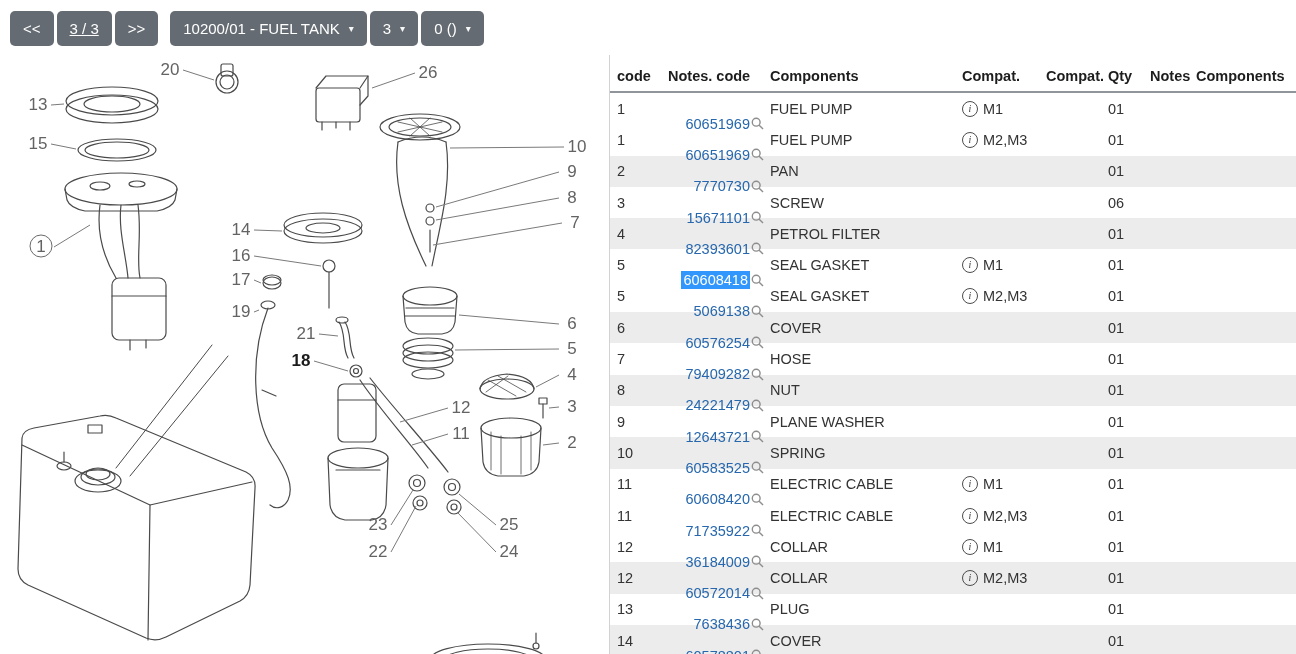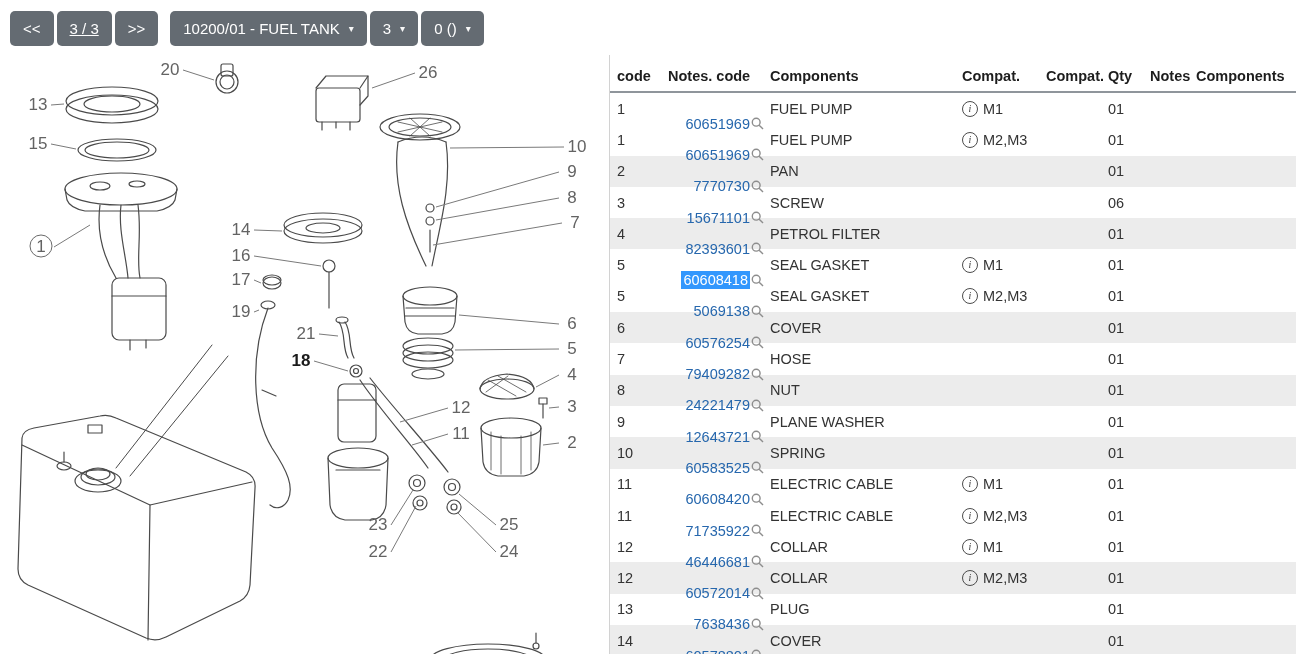--- a/index.html
+++ b/index.html
@@ -513,21 +513,21 @@
             <span>M2,M3</span>
           </div>
           <div class="cell c-modif"></div>
           <div class="cell c-qty">01</div>
           <div class="cell c-notes"></div>
           <div class="cell c-comp"></div>
         </div>
         <div class="trow">
           <div class="cell c-code">12</div>
           <div class="cell c-prod">
-            <span class="prodlink">46446681</span>
+            <span class="prodlink">36184009</span>
             <span class="mag">
               <svg width="13" height="13" viewBox="0 0 13 13">
                 <circle cx="5.2" cy="5.2" r="3.9" fill="none" stroke="#8d8d8d" stroke-width="1.4"></circle>
                 <line x1="8.2" y1="8.2" x2="12" y2="12" stroke="#8d8d8d" stroke-width="1.4"></line>
               </svg>
             </span>
           </div>
           <div class="cell c-desc">COLLAR</div>
           <div class="cell c-compat">
             <span class="info-icon">i</span>

